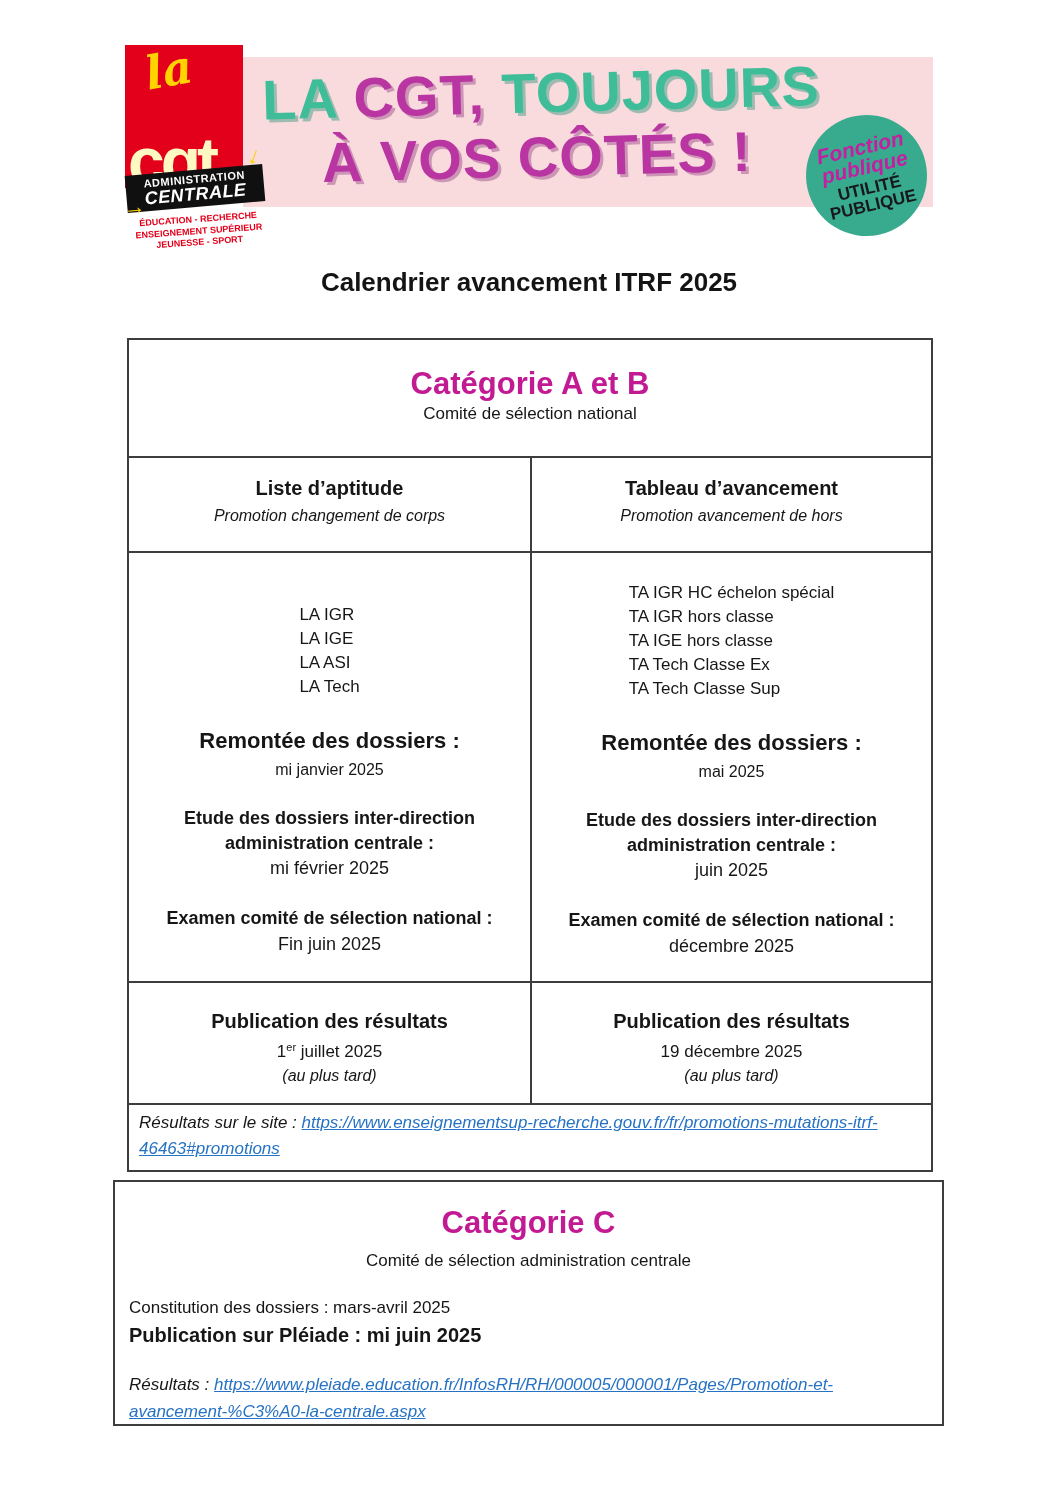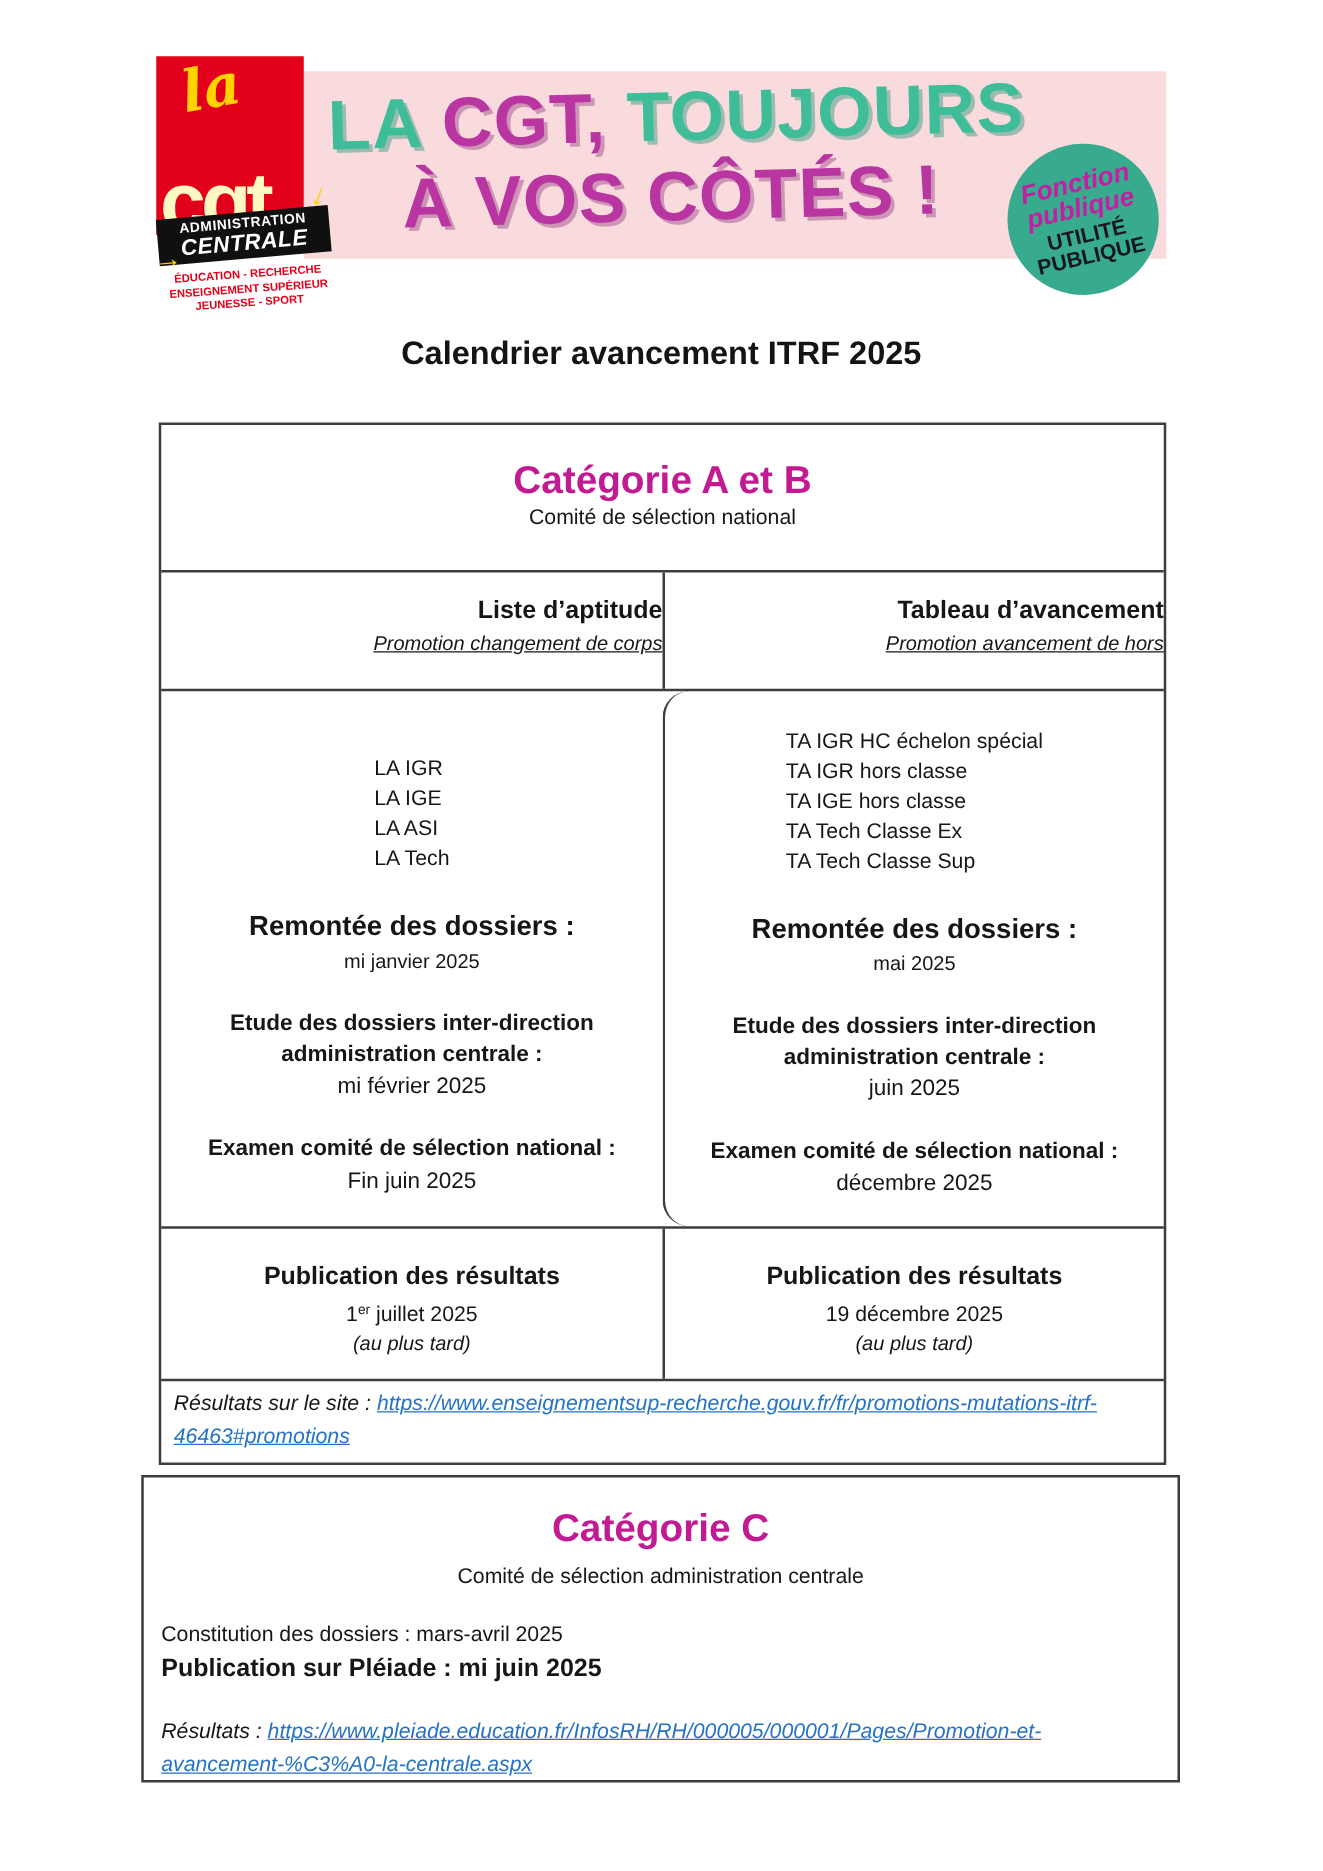--- a/index.html
+++ b/index.html
@@ -36,26 +36,26 @@
 
   
   .table-ab { position:absolute; left:127px; top:338px; width:806px; border:2px solid #3d3d3d; background:#fff; }
   .row { width:100%; }
   .row-head { height:118px; border-bottom:2px solid #3d3d3d; text-align:center; padding-top:27px; }
   .cat-title { font-size:31px; font-weight:bold; color:#c11a92; line-height:1.1; }
   .cat-sub { font-size:17px; margin-top:3px; }
   .cols { display:flex; }
   .cell { width:50%; }
   .cell + .cell { border-left:2px solid #3d3d3d; }
-  .row-colheads { height:95px; border-bottom:2px solid #3d3d3d; text-align:right; }
+  .row-colheads { height:95px; border-bottom:2px solid #3d3d3d; text-align:center; }
   .row-colheads .cell { padding-top:19px; }
   .col-title { font-size:20px; font-weight:bold; }
-  .col-sub { font-size:16px; font-style:italic; margin-top:7px;text-decoration:underline; }
+  .col-sub { font-size:16px; font-style:italic; margin-top:7px; }
   .row-body { height:430px; border-bottom:2px solid #3d3d3d; }
-  .row-body .cell { text-align:center; padding:0 18px;border-radius:21px; }
+  .row-body .cell { text-align:center; padding:0 18px; }
   .pt-lg { padding-top:50px !important; }
   .pt-sm { padding-top:28px !important; }
   .grade-list { display:inline-block; text-align:left; font-size:17px; line-height:24px; }
   .big-label { font-size:22px; font-weight:bold; margin-top:29px; }
   .big-value { font-size:16px; margin-top:7px; }
   .mid-label { font-size:18px; font-weight:bold; margin-top:27px; line-height:1.4; }
   .mid-value { font-size:18px; margin-top:2px; }
   .row-pub { height:122px; border-bottom:2px solid #3d3d3d; }
   .row-pub .cell { text-align:center; padding-top:27px; }
   .pub-title { font-size:20px; font-weight:bold; }

